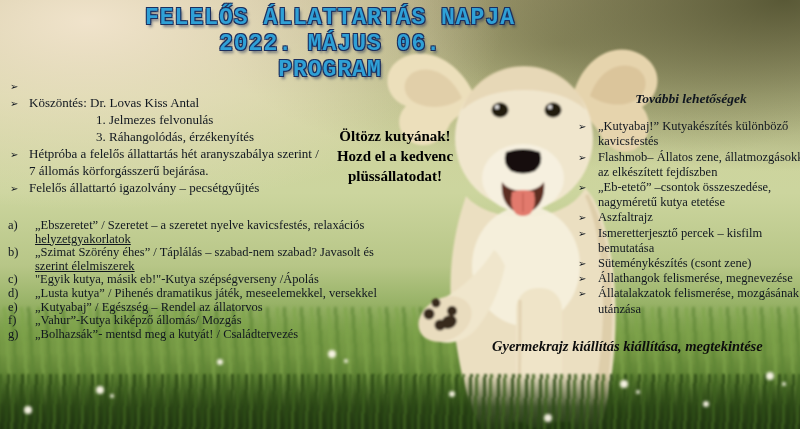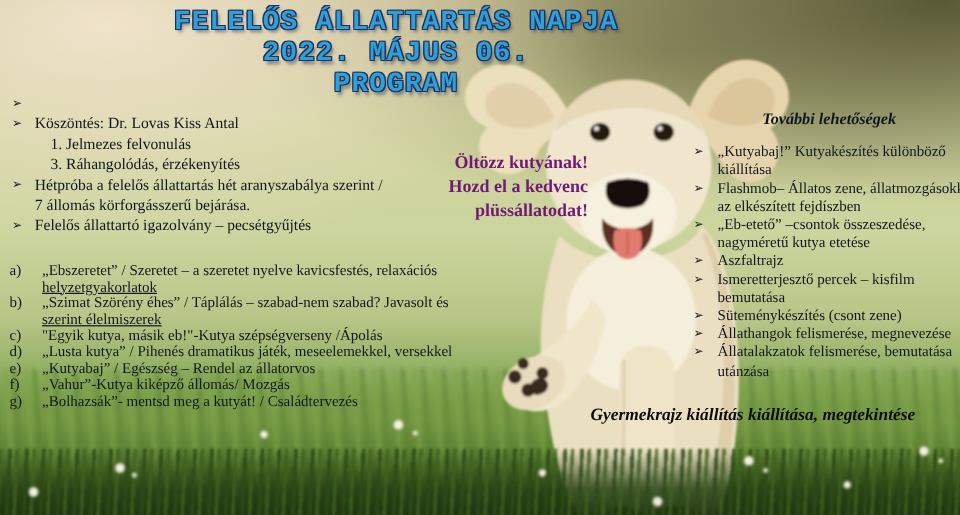--- a/index.html
+++ b/index.html
@@ -51,28 +51,28 @@
     letter-spacing:1px; color:#2fa0d6; white-space:nowrap;
     text-shadow:-1px -1px 0 #1c2f5e, 1px -1px 0 #1c2f5e, -1px 1px 0 #1c2f5e, 1px 1px 0 #1c2f5e, 2px 3px 3px rgba(28,44,82,.55);
   }
   .schedule{left:10px; top:78px; width:340px; font-size:13px; line-height:15px;}
   .row{display:flex; white-space:nowrap; margin-bottom:2px;}
   .row.cont{padding-left:19px;}
   .bullet{
     display:inline-block; width:19px; flex:0 0 19px;
     font-family:"DejaVu Sans", sans-serif; font-size:10px; transform:translateY(1px);
   }
-  .subline{margin-left:32px; white-space:nowrap; margin-bottom:2px;}
+  .subline{margin-left:86px; white-space:nowrap; margin-bottom:2px;}
   .stations{left:8px; top:219px; width:410px; font-size:12.5px; line-height:13.6px;}
   .st-row{display:flex; white-space:nowrap;}
   .st-letter{display:inline-block; width:27px; flex:0 0 27px;}
   .st-row.cont{padding-left:27px;text-decoration:underline;}
   .callout{
-    left:300px; top:126px; width:190px; text-align:right;
-    font-weight:bold; font-size:15px; line-height:20px; color:#701a75;
+    left:300px; top:126px; width:190px; text-align:center;
+    font-weight:bold; font-size:15px; line-height:20px; color:#000000;
   }
   .callout div{white-space:nowrap;}
   .more{left:578px; top:92px; width:226px; font-size:12.5px; line-height:14.2px;}
   .more-heading{
     font-weight:bold; font-style:italic; font-size:13.5px; text-align:center;
     margin-bottom:13px; white-space:nowrap;
   }
   .m-row{display:flex; white-space:nowrap; margin-bottom:1px;}
   .m-bullet{display:inline-block; width:20px; flex:0 0 20px; font-family:"DejaVu Sans", sans-serif; font-size:10px; transform:translateY(1px);}
   .m-row.cont{padding-left:20px;}
@@ -219,21 +219,21 @@
   </div>
 
   <section class="txt-layer more">
     <div class="more-heading">További lehetőségek</div>
     <div id="more-list">
         <div class="m-row">
           <span class="m-bullet">➢</span>
           <span class="txt">„Kutyabaj!” Kutyakészítés különböző</span>
         </div>
         <div class="m-row cont">
-          <span class="txt">kiállítása</span>
+          <span class="txt">kavicsfestés</span>
         </div>
         <div class="m-row">
           <span class="m-bullet">➢</span>
           <span class="txt">Flashmob– Állatos zene, állatmozgásokkal.</span>
         </div>
         <div class="m-row cont">
           <span class="txt">az elkészített fejdíszben</span>
         </div>
         <div class="m-row">
           <span class="m-bullet">➢</span>
@@ -256,21 +256,21 @@
         <div class="m-row">
           <span class="m-bullet">➢</span>
           <span class="txt">Süteménykészítés (csont zene)</span>
         </div>
         <div class="m-row">
           <span class="m-bullet">➢</span>
           <span class="txt">Állathangok felismerése, megnevezése</span>
         </div>
         <div class="m-row">
           <span class="m-bullet">➢</span>
-          <span class="txt">Állatalakzatok felismerése, bemutatása</span>
+          <span class="txt">Állatalakzatok felismerése, mozgásának</span>
         </div>
         <div class="m-row cont">
           <span class="txt">utánzása</span>
         </div>
       </div>
   </section>
 
   <div class="txt-layer bottom-note">Gyermekrajz kiállítás kiállítása, megtekintése</div>
 </div>
 

